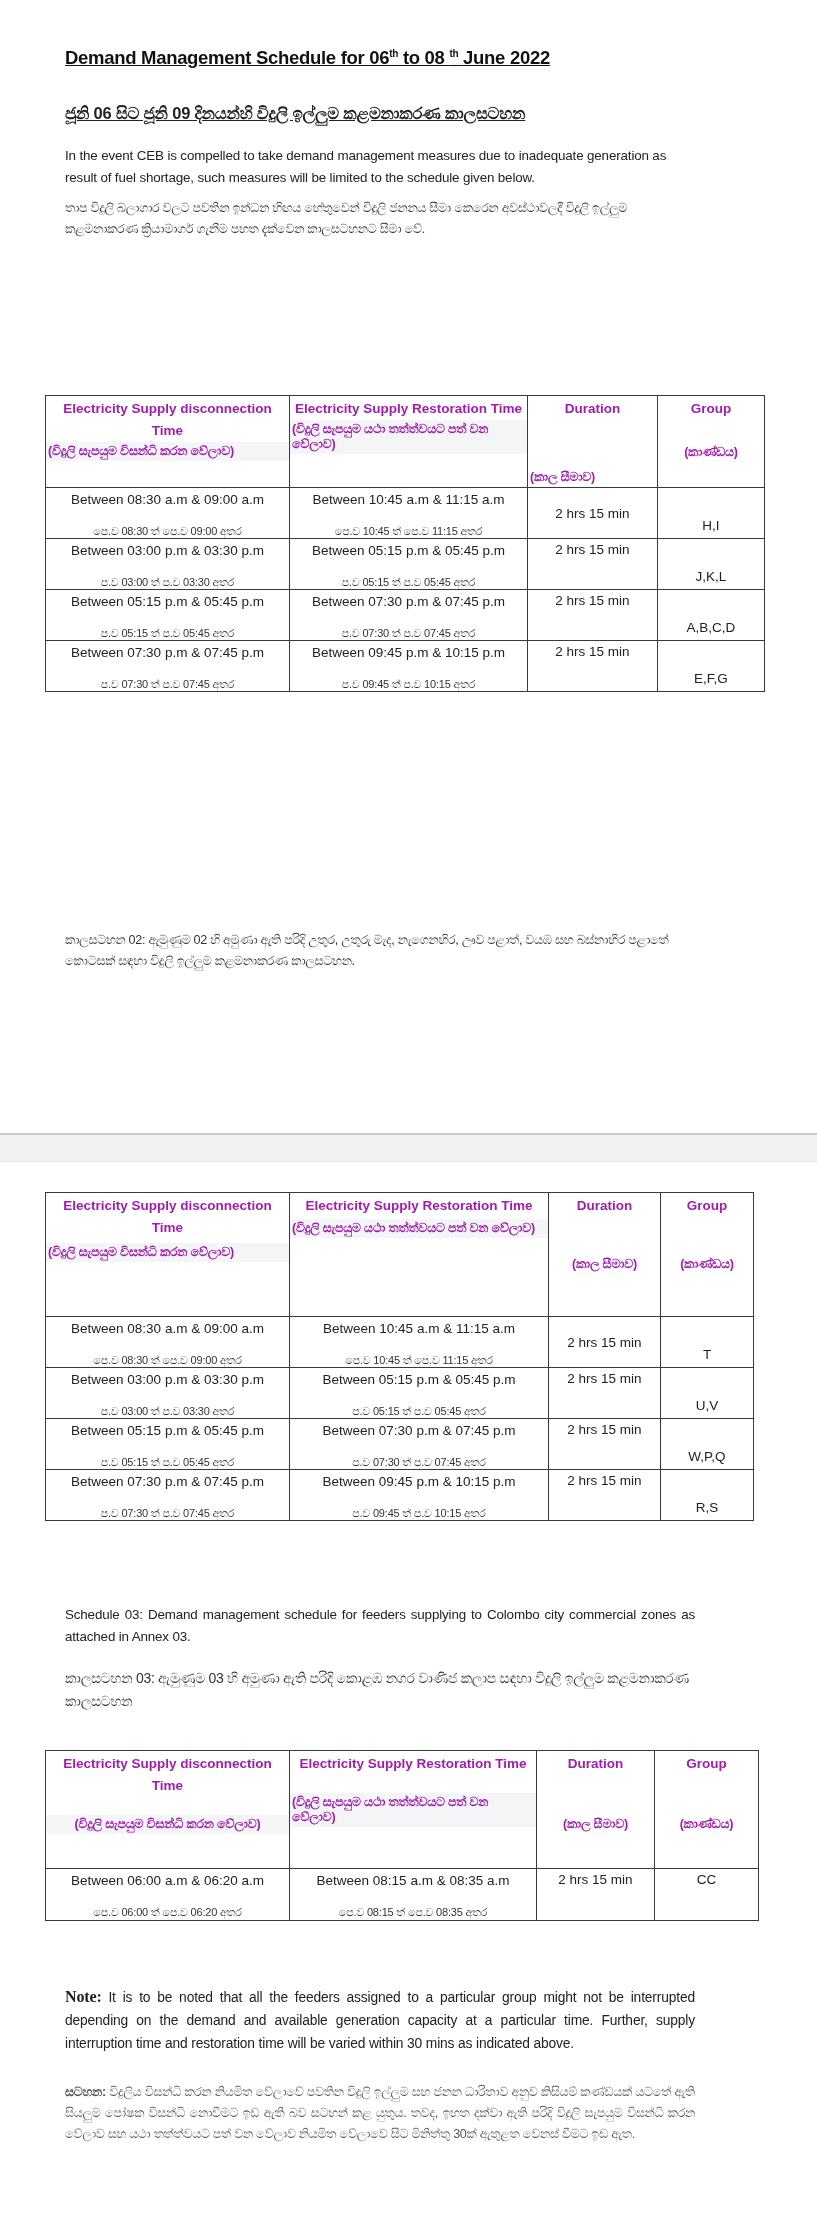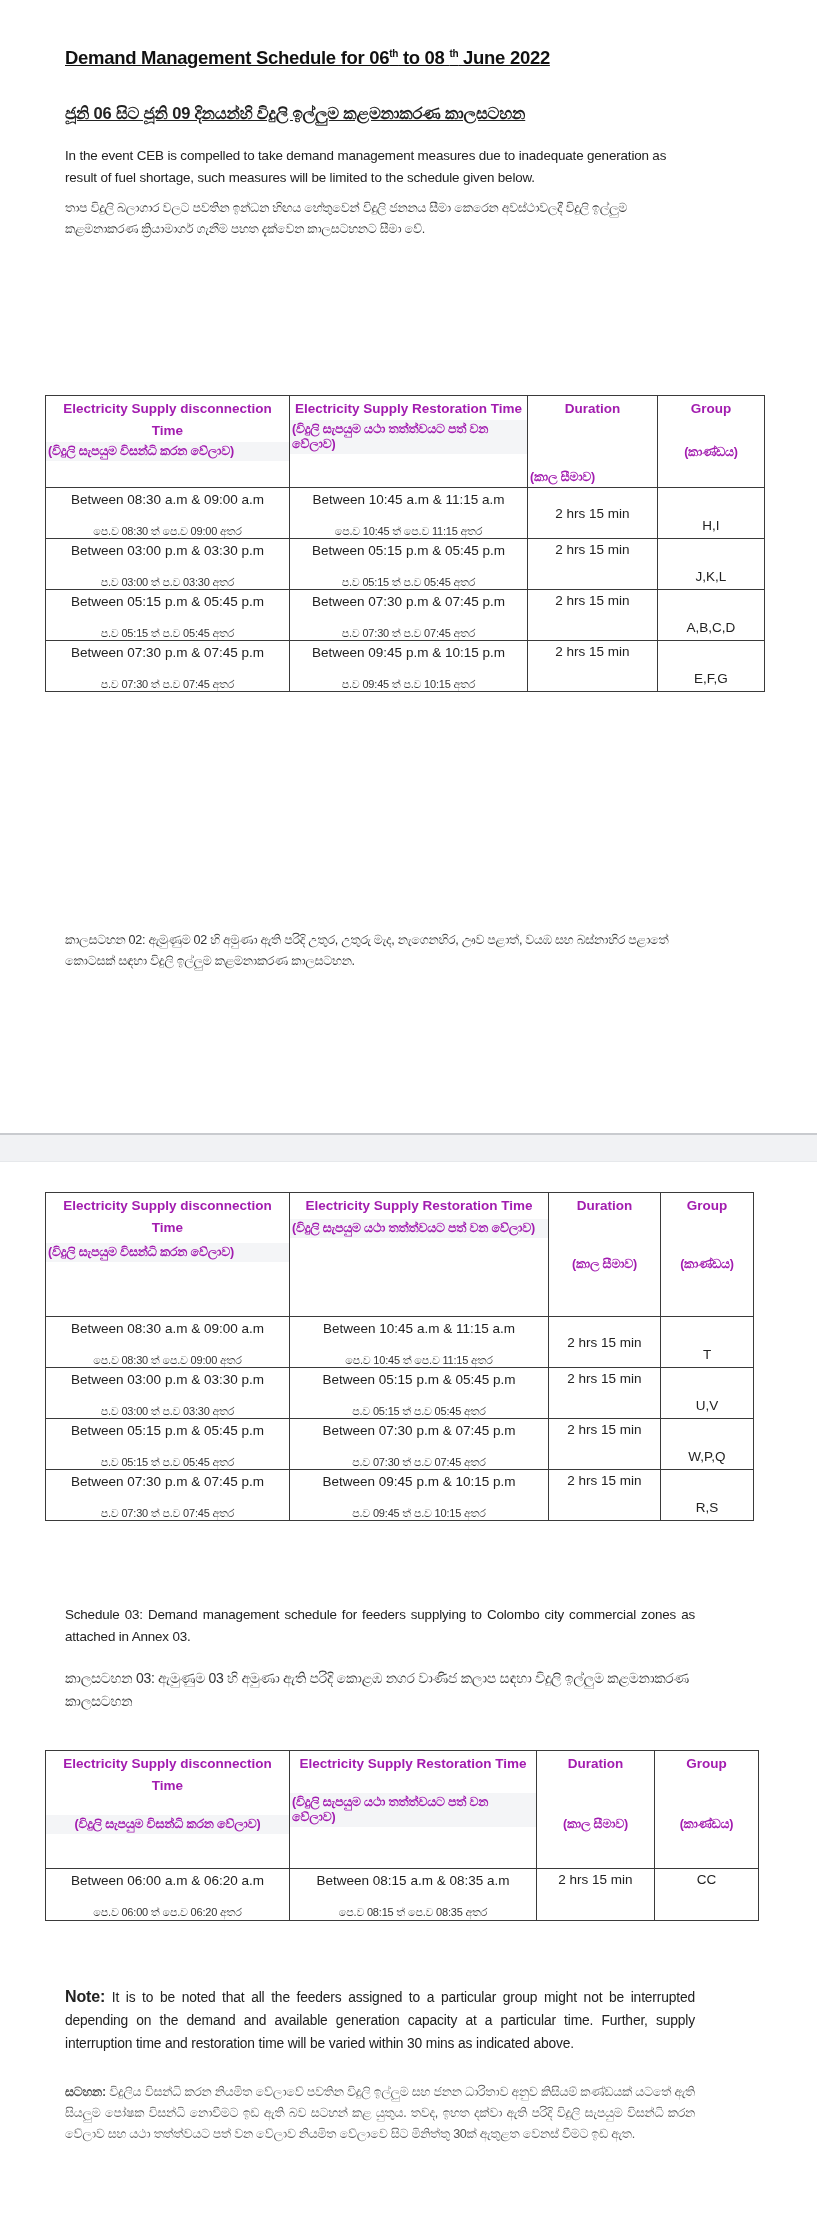--- a/index.html
+++ b/index.html
@@ -15,21 +15,21 @@
   .abs { position: absolute; }
   .title { left: 65px; top: 47px; font-size: 18.5px; font-weight: bold; text-decoration: underline;
            letter-spacing: -0.3px; color: #111; white-space: nowrap; }
   .title sup { font-size: 10px; text-align: right; }
   .si-title { left: 65px; top: 104px; font-size: 16.5px; font-weight: bold; text-decoration: underline;
               color: #222; white-space: nowrap; letter-spacing: -0.2px; }
   .para { left: 65px; width: 630px; font-size: 13.4px; line-height: 22px; color: #222; letter-spacing: -0.15px; }
   .para.si { font-size: 12.6px; line-height: 21px; color: #333; letter-spacing: -0.3px; }
   .para.en2 { font-size: 13.8px; line-height: 23px; }
   .para.justify { text-align: justify; }
-  .note-label { font-weight: bold; font-size: 16px; }
+  .note-label { font-weight: bold; font-size: 16px; font-family: Liberation Serif, serif; }
   .si-label { font-weight: bold; }
 
   table.sched { position: absolute; left: 45px; border-collapse: collapse; table-layout: fixed; }
   table.sched td, table.sched th { border: 1.4px solid #3a3a3a; padding: 0; vertical-align: top; }
   th { font-weight: bold; font-size: 13.5px; color: #a21caf; }
   .h-en { display: block; text-align: center; line-height: 22px; padding-top: 2px; }
   .h-si { display: block; font-size: 12.5px; line-height: 15px; background: #f4f5f7; text-align: left; padding: 2px 2px; letter-spacing: -0.2px; }
   .h-si.center { text-align: center; }
   .h-si.plain { background: transparent; }
   td { font-size: 13.5px; color: #222; text-align: center; }

